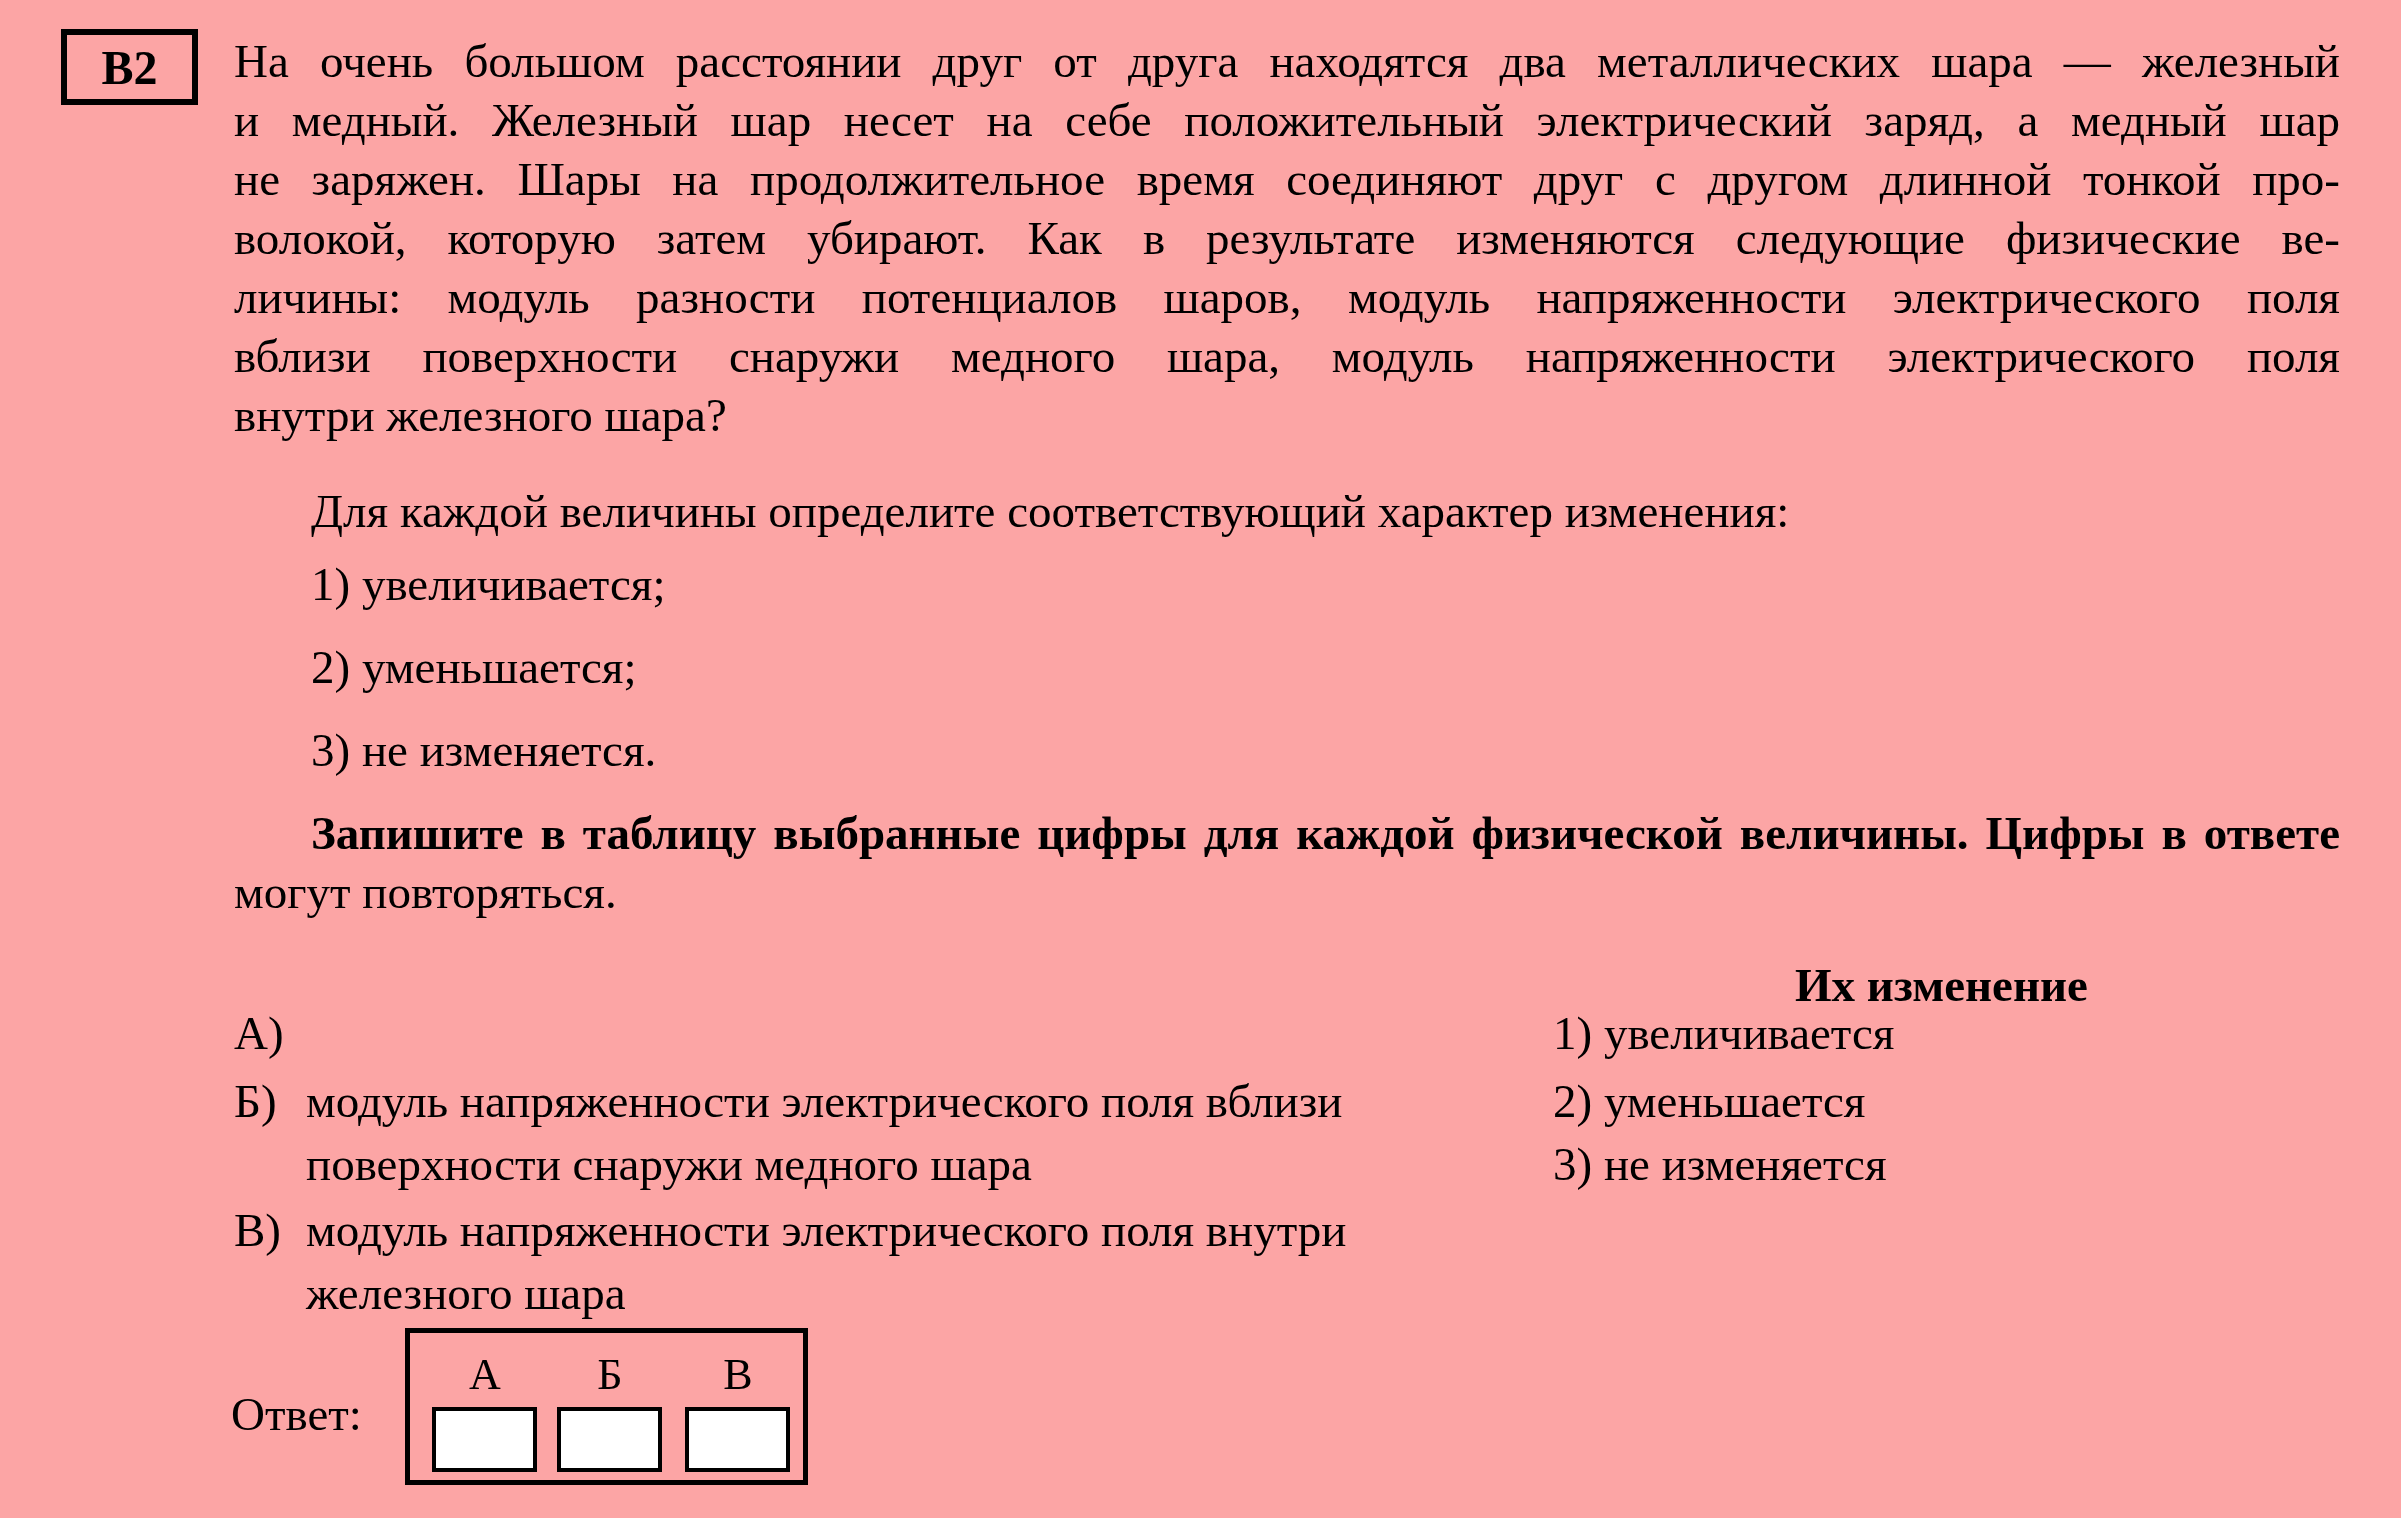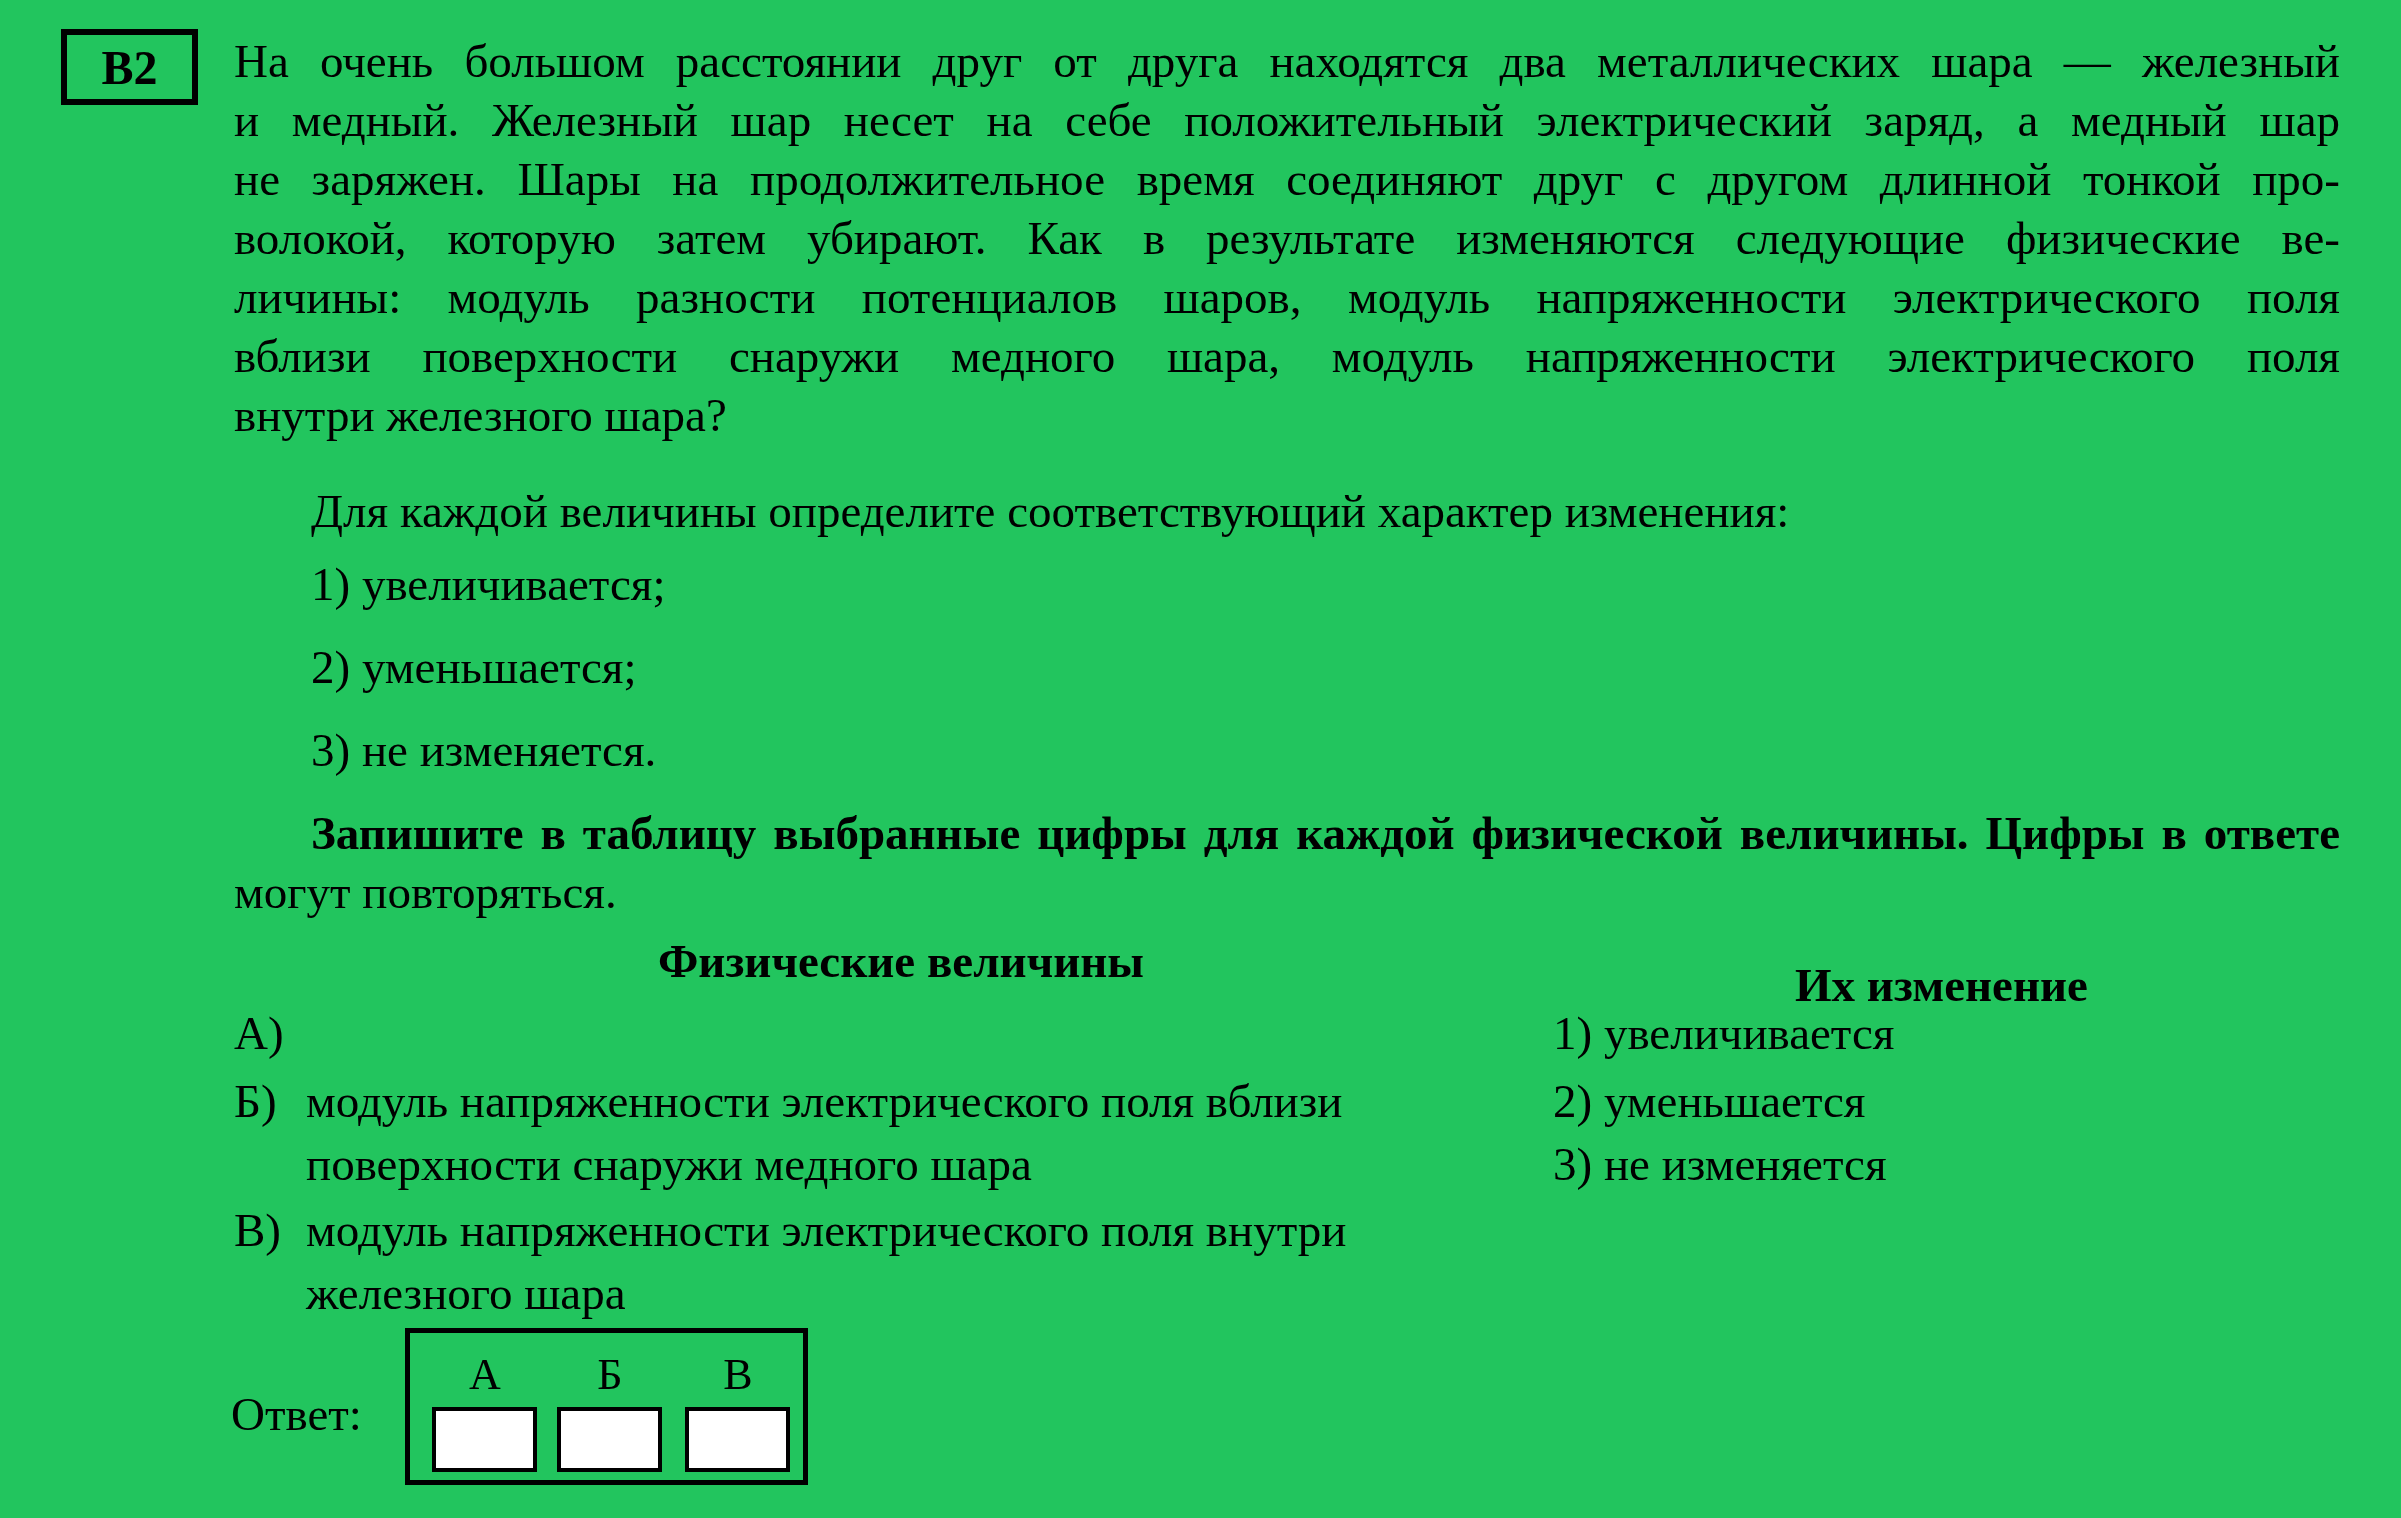--- a/index.html
+++ b/index.html
@@ -1,19 +1,19 @@
 <!DOCTYPE html>
 <html style="font-size:14px"><head>
 <meta charset="utf-8">
 <style>
   html,body { margin:0; padding:0; background:#e8e8e8; }
   .page {
     position:relative;
     width:2401px; height:1519px;
-    background:#22c55e;
+    background:#fca5a5;
     color:#000000;
     font-family:"Liberation Serif","DejaVu Serif",serif;
     overflow:hidden;
   }
   
   .b2box {
     position:absolute; left:61px; top:29px;
     width:125px; height:64px;
     border:6.1px solid #000;
     display:flex; align-items:center; justify-content:center;
@@ -95,21 +95,20 @@
 
   <div class="abs instruction">Для каждой величины определите соответствующий характер изменения:</div>
 
   <div class="abs opt1">1) увеличивается;</div>
   <div class="abs opt2">2) уменьшается;</div>
   <div class="abs opt3">3) не изменяется.</div>
 
   <div class="abs note1 j">Запишите в таблицу выбранные цифры для каждой физической величины. Цифры в ответе</div>
   <div class="abs note2">могут повторяться.</div>
 
-  <div class="col-header left">Физические величины</div>
   <div class="col-header right">Их изменение</div>
 
   <span class="mlabel ra">А)</span>
 
   <span class="mlabel rb1">Б)</span>
   <span class="mline rb1">модуль напряженности электрического поля вблизи</span>
   <span class="mline rb2">поверхности снаружи медного шара</span>
 
   <span class="mlabel rv1">В)</span>
   <span class="mline rv1">модуль напряженности электрического поля внутри</span>

